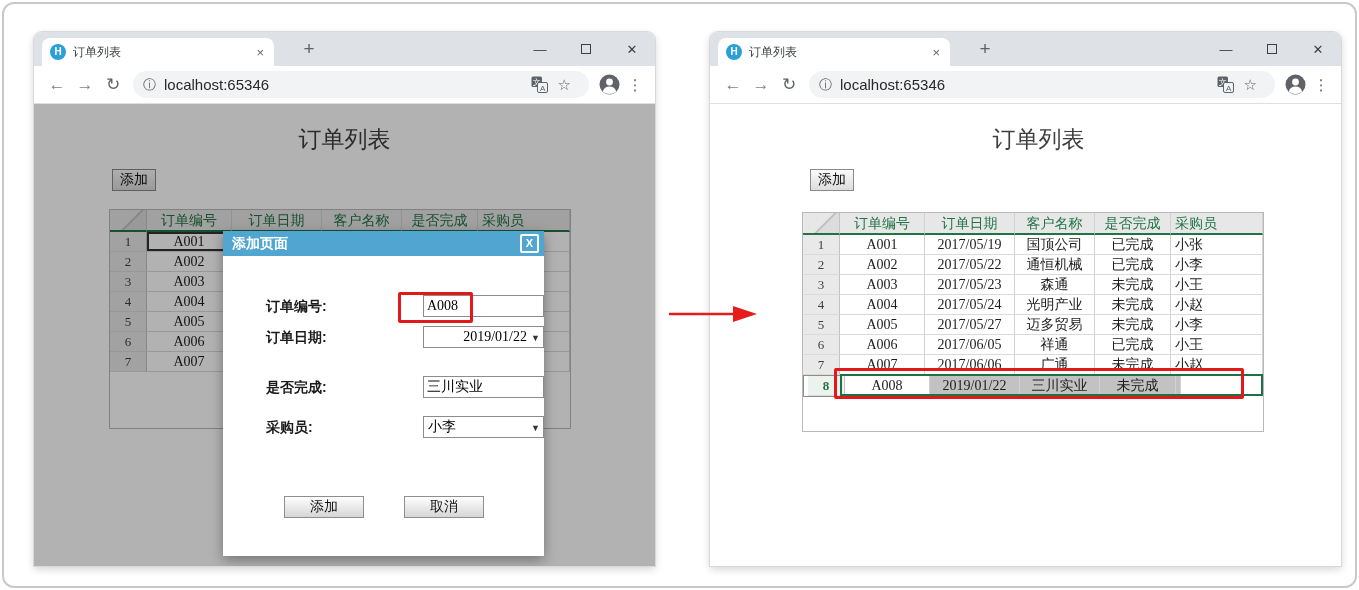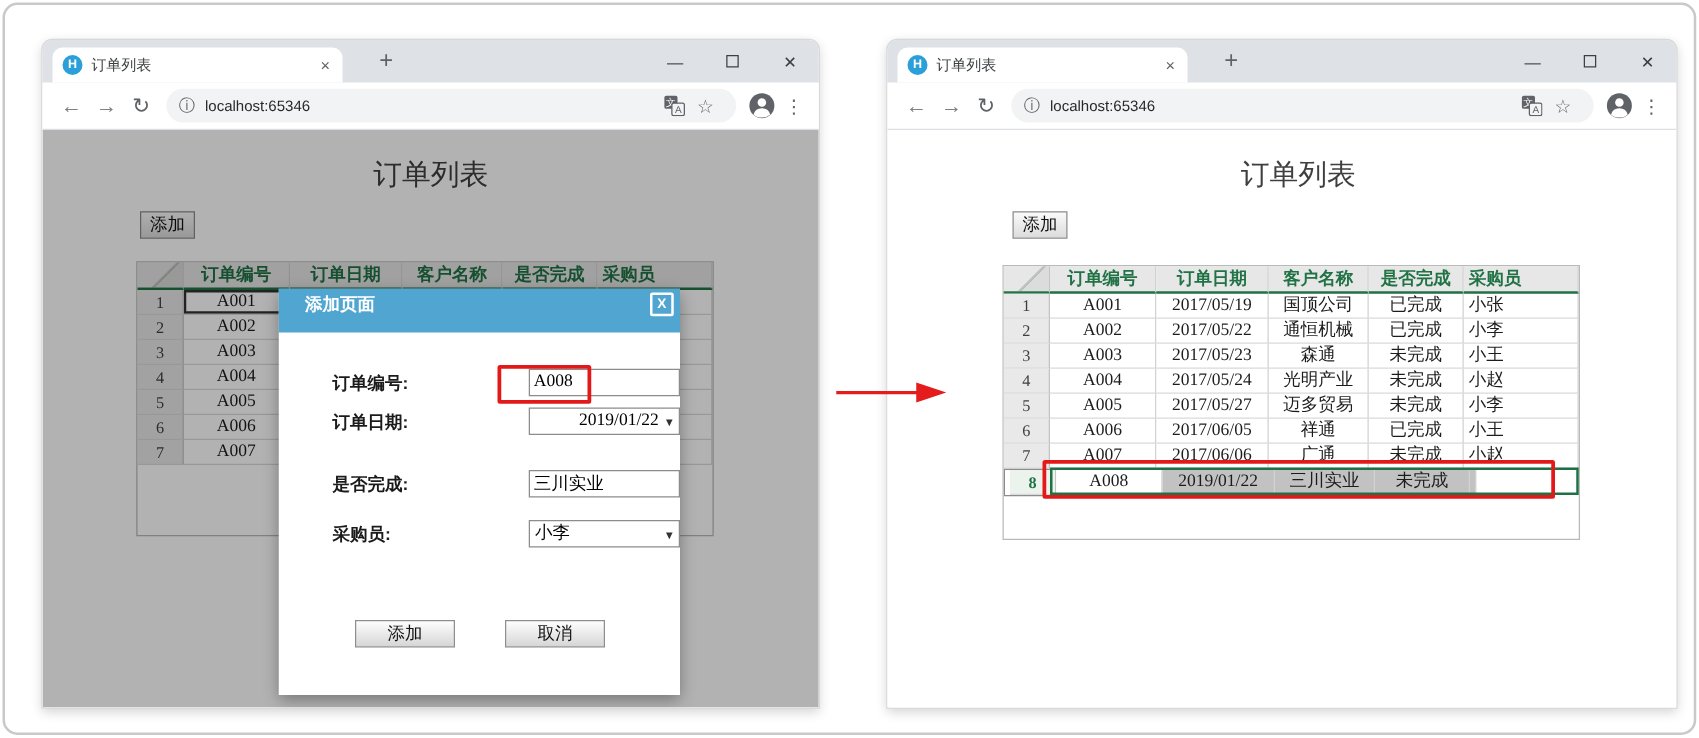--- a/index.html
+++ b/index.html
@@ -26,21 +26,21 @@
   .winctl span { width:46px; text-align:center; color:#3c4043; font-size:13px; }
   .ctl-max i { display:inline-block; width:10px; height:10px; border:1.5px solid #3c4043; }
 
   .toolbar { height:38px; background:#fff; display:flex; align-items:center; padding:0 9px;
              border-bottom:1px solid #dcdfe3; }
   .navic { color:#7d8084; font-size:17px; width:28px; text-align:center; }
   .reload { color:#5f6368; }
   .urlbox { flex:1; height:27px; background:#f1f3f4; border-radius:14px; display:flex;
             align-items:center; padding:0 10px; margin:0 6px; }
   .info-i { color:#5f6368; font-size:13px; margin-right:8px; }
-  .url-text { font-size:12px; color:#27292d; flex:1; }
+  .url-text { font-size:15px; color:#27292d; flex:1; }
   .translate { margin:0 4px; }
   .star { color:#5f6368; font-size:15px; margin:0 8px 0 6px; }
   .avatar { margin:0 4px; }
   .dots { color:#5f6368; font-size:15px; width:22px; text-align:center; letter-spacing:0; }
 
   .content { position:absolute; top:72px; left:0; right:0; bottom:0; background:#fff; overflow:hidden; }
 
   
   .page-title { position:absolute; top:20px; left:0; width:100%; text-align:center;
                 font:400 23px "Liberation Serif","DejaVu Serif",serif; color:#3f3f3f; }
@@ -54,39 +54,39 @@
   
   .grid { position:absolute; width:462px; height:220px; border:1px solid #b9b9b9; background:#fff; }
   .win-left  .grid { left:75px; top:105px; }
   .win-right .grid { left:92px; top:108px; }
   .trow { display:flex; height:20px; }
   .trow.thead { height:22px; }
   .tcell { border-right:1px solid #d2d2d2; border-bottom:1px solid #dadada; overflow:hidden;
            font:14px/19px "Liberation Serif","DejaVu Serif",serif; color:#1c1c1c; text-align:center; white-space:nowrap; }
   .tcell.num { width:37px; flex:0 0 37px; background:#e9e9e9; font-size:13px; color:#3f3f3f;
                border-right:1px solid #c3c3c3; }
-  .thead .tcell { background:#e7e7e7; color:#217346; font-weight:bold; line-height:21px;
+  .thead .tcell { background:#e7e7e7; color:#217346; font-weight:normal; line-height:21px;
                   border-bottom:2px solid #217346; }
   .thead .corner { background:linear-gradient(135deg,#e7e7e7 55%,#c2c6c2 56%,#b9bdb9 60%,#dcdcdc 61%); }
   .c0 { width:85px; flex:0 0 85px; } .c1 { width:90px; flex:0 0 90px; }
   .c2 { width:80px; flex:0 0 80px; } .c3 { width:76px; flex:0 0 76px; }
   .c4 { width:91px; flex:1; text-align:left; padding-left:4px; }
   .trow.sel .tcell.d { background:#c2c2c2; }
   .trow.sel .tcell.c0 { background:#fff; }
   .trow.sel .tcell.num { background:#ecf2ec; color:#217346; font-weight:bold; }
   .tcell.active-cell { box-shadow:inset 0 0 0 2px #333; }
   .row-sel-border { position:absolute; left:37px; top:161px; width:423px; height:22px;
                     border:2px solid #1e7145; pointer-events:none; }
 
   
   .dim { position:absolute; inset:0; background:rgba(0,0,0,.30); }
   .modal { position:absolute; left:189px; top:127px; width:321px; height:325px; background:#fff;
            box-shadow:0 4px 12px rgba(0,0,0,.35); }
-  .modal-title { height:35px; background:rgba(44,148,198,.83); color:#fff;
-                 font:bold 14px/25px "Liberation Sans",sans-serif; padding-left:21px; position:relative; }
+  .modal-title { height:25px; background:rgba(44,148,198,.83); color:#fff;
+                 font:bold 14px/25px "Liberation Sans",sans-serif; padding-left:9px; position:relative; }
   .modal-x { position:absolute; right:5px; top:3px; width:19px; height:19px; border:2px solid #fff;
              border-radius:2px; color:#fff; font:bold 11px/15px "Liberation Sans",sans-serif; text-align:center; }
   .frow { position:absolute; left:19px; right:20px; height:22px; }
   .flabel { position:absolute; left:0; font:bold 14px/22px "Liberation Sans",sans-serif; color:#1b1b1b;margin-left:24px; }
   .fctl { position:absolute; left:181px; width:121px; }
   .t-input { width:121px; height:22px; border:1px solid #8c8c8c; font:14px "Liberation Serif",serif;
              padding:0 3px; background:#fff; }
   .sel { width:121px; height:22px; border:1px solid #8c8c8c; background:#fff; position:relative;
          font:14px/20px "Liberation Serif",serif; padding:0 16px 0 4px; }
   .sel .arr { position:absolute; right:3px; top:1px; font-size:9px; color:#333; }

